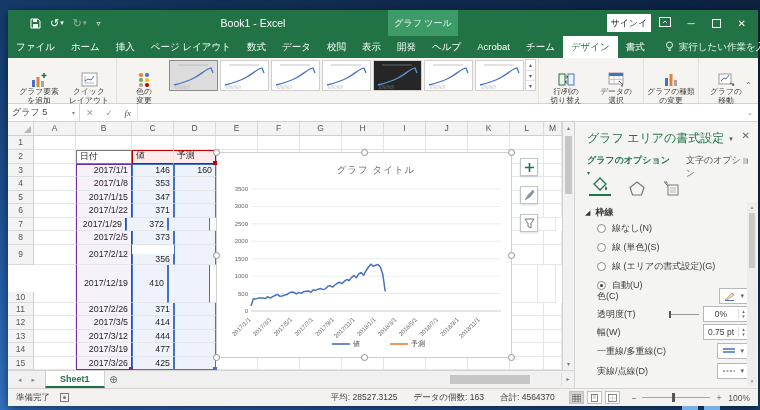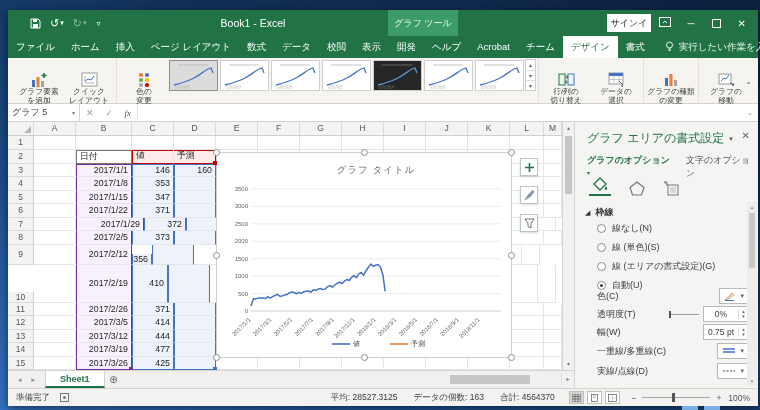--- a/index.html
+++ b/index.html
@@ -486,21 +486,21 @@
           <div class="cell" style="width: 42px;"></div>
           <div class="cell" style="width: 42px;"></div>
           <div class="cell" style="width: 42px;"></div>
           <div class="cell" style="width: 42px;"></div>
           <div class="cell" style="width: 34px;"></div>
           <div class="cell" style="width: 18px;"></div>
         </div>
         <div class="grow">
           <div class="cell rowhdr" style="width: 26px;">7</div>
           <div class="cell" style="width: 42px;"></div>
-          <div class="cell num hl-purple bl-p br-p" style="width: 68px;">2017/1/29</div>
+          <div class="cell num hl-purple bl-p br-p" style="width: 50px;">2017/1/29</div>
           <div class="cell num hl-blue bl-b br-b" style="width: 42px;">372</div>
           <div class="cell num hl-blue bl-b br-b" style="width: 42px;"></div>
           <div class="cell" style="width: 42px;"></div>
           <div class="cell" style="width: 42px;"></div>
           <div class="cell" style="width: 42px;"></div>
           <div class="cell" style="width: 42px;"></div>
           <div class="cell" style="width: 42px;"></div>
           <div class="cell" style="width: 42px;"></div>
           <div class="cell" style="width: 42px;"></div>
           <div class="cell" style="width: 34px;"></div>
@@ -519,36 +519,36 @@
           <div class="cell" style="width: 42px;"></div>
           <div class="cell" style="width: 42px;"></div>
           <div class="cell" style="width: 42px;"></div>
           <div class="cell" style="width: 34px;"></div>
           <div class="cell" style="width: 18px;"></div>
         </div>
         <div class="grow">
           <div class="cell rowhdr" style="width: 26px;">9</div>
           <div class="cell" style="width: 42px;"></div>
           <div class="cell num hl-purple bl-p br-p" style="width: 56px;">2017/2/12</div>
-          <div class="cell num hl-blue bl-b br-b" style="width: 20px; margin-top: 9px;">356</div>
+          <div class="cell num hl-blue bl-b br-b" style="width: 42px; margin-top: 9px;">356</div>
           <div class="cell num hl-blue bl-b br-b" style="width: 42px;"></div>
           <div class="cell" style="width: 42px;"></div>
           <div class="cell" style="width: 42px;"></div>
           <div class="cell" style="width: 42px;"></div>
           <div class="cell" style="width: 42px;"></div>
           <div class="cell" style="width: 42px;"></div>
           <div class="cell" style="width: 42px;"></div>
           <div class="cell" style="width: 42px;"></div>
           <div class="cell" style="width: 34px;"></div>
           <div class="cell" style="width: 18px;"></div>
         </div>
         <div class="grow">
           <div class="cell rowhdr" style="width: 26px; margin-top: 27px;">10</div>
           <div class="cell" style="width: 42px;"></div>
-          <div class="cell num hl-purple bl-p br-p" style="width: 56px;">2017/2/19</div>
+          <div class="cell num hl-purple bl-p br-p" style="width: 56px;">2017/12/19</div>
           <div class="cell num hl-blue bl-b br-b" style="width: 36px;">410</div>
           <div class="cell num hl-blue bl-b br-b" style="width: 42px;"></div>
           <div class="cell" style="width: 42px;"></div>
           <div class="cell" style="width: 42px;"></div>
           <div class="cell" style="width: 42px;"></div>
           <div class="cell" style="width: 42px;"></div>
           <div class="cell" style="width: 42px;"></div>
           <div class="cell" style="width: 42px;"></div>
           <div class="cell" style="width: 42px;"></div>
           <div class="cell" style="width: 34px;"></div>

